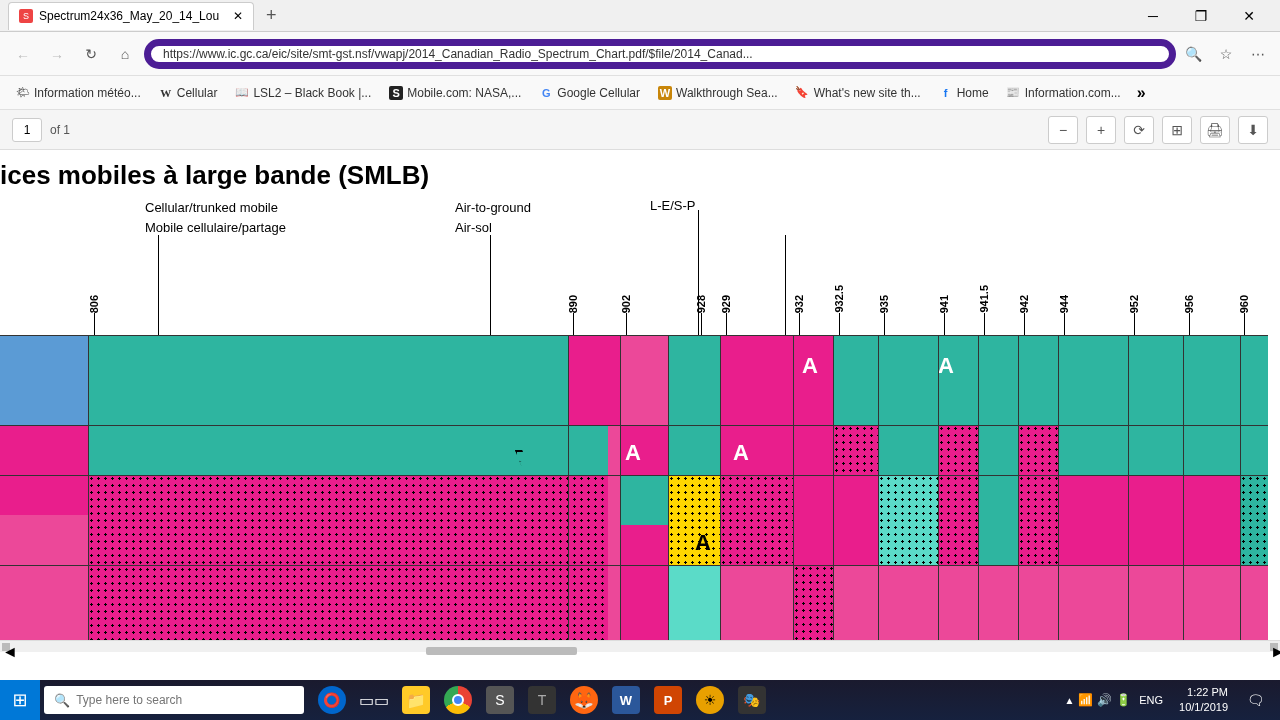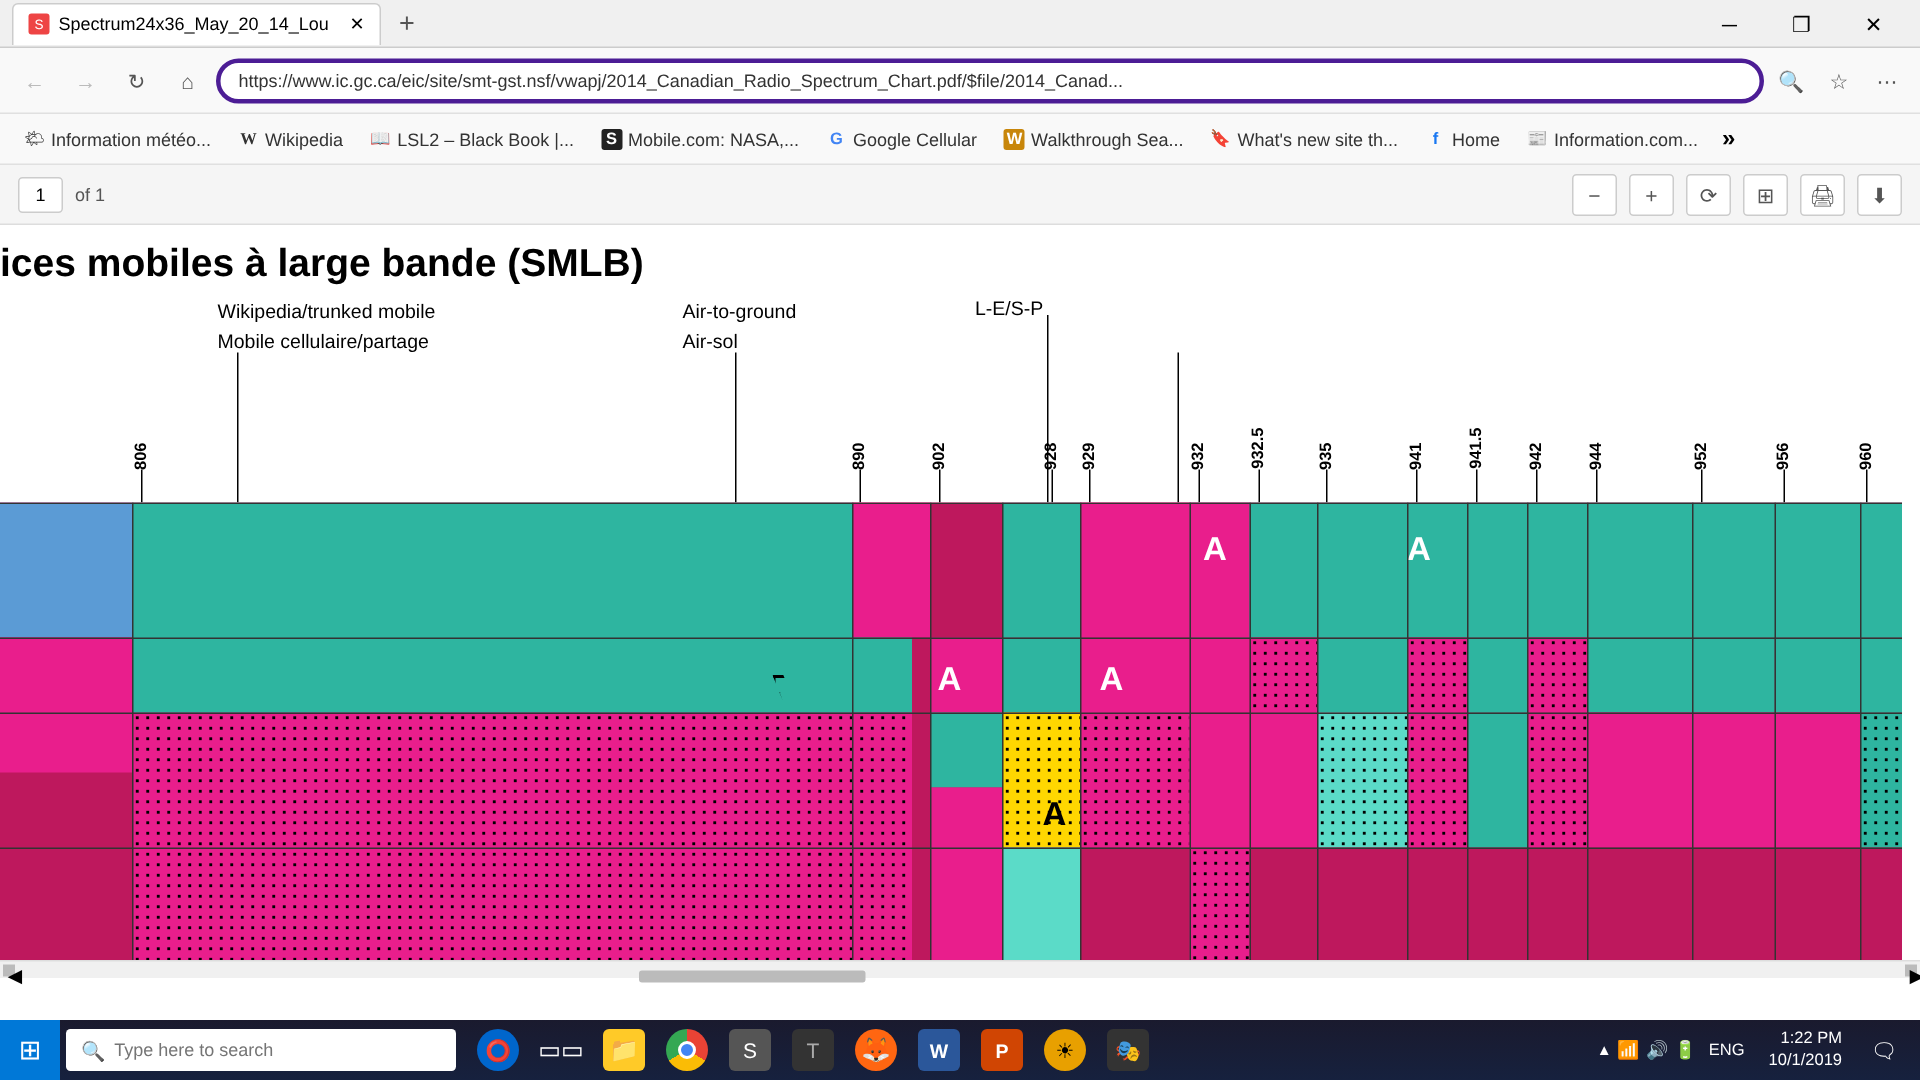--- a/index.html
+++ b/index.html
@@ -39,21 +39,21 @@
       gap: 4px;
       padding: 0 8px;
       border-bottom: 1px solid #e0e0e0;
     }
     .nav-btn {
       width: 30px; height: 30px; border: none; background: none; cursor: pointer;
       border-radius: 50%; font-size: 14px; color: #555; display: flex; align-items: center; justify-content: center;
     }
     .nav-btn.disabled { color: #bbb; cursor: default; }
     .address-input {
-      flex: 1; height: 30px; border: 3px solid #4c1d95; border-radius: 15px;
+      flex: 1; height: 30px; border: 7px solid #4c1d95; border-radius: 15px;
       padding: 0 12px; font-size: 12px; background: #fff; color: #333;
       outline: none;
     }
     .addressbar-icons { display: flex; gap: 4px; align-items: center; }
     .addr-icon {
       width: 28px; height: 28px; border: none; background: none; cursor: pointer;
       border-radius: 50%; font-size: 14px; display: flex; align-items: center; justify-content: center; color: #555;
     }
 
     
@@ -95,21 +95,21 @@
       cursor: pointer; border-radius: 3px; font-size: 14px;
       display: flex; align-items: center; justify-content: center; color: #555;
     }
 
     
     .content-area {
       position: relative;
       width: 1268px;
       height: calc(720px - 32px - 44px - 34px - 40px - 40px);
       overflow: hidden;
-      background: #be185d;
+      background: #ec4899;
     }
 
     
     .taskbar {
       position: fixed;
       bottom: 0;
       left: 0;
       width: 1280px;
       height: 40px;
       background: linear-gradient(to bottom, #1a1a2e, #16213e);
@@ -177,21 +177,21 @@
   </div>
 </div>
 
 <div class="bookmarks-bar">
   <div class="bookmark-item">
     <span class="bm-icon">🌤</span>
     <span>Information météo...</span>
   </div>
   <div class="bookmark-item">
     <span class="bm-icon" style="font-weight:bold;font-family:serif;">W</span>
-    <span>Wikipedia</span>
+    <span>Cellular</span>
   </div>
   <div class="bookmark-item">
     <span class="bm-icon">📖</span>
     <span>LSL2 – Black Book |...</span>
   </div>
   <div class="bookmark-item">
     <span class="bm-icon" style="background:#222;color:#fff;border-radius:2px;padding:1px 3px;font-weight:bold;">S</span>
     <span>Mobile.com: NASA,...</span>
   </div>
   <div class="bookmark-item">
@@ -228,21 +228,21 @@
   <button class="pdf-btn">🖨</button>
   <button class="pdf-btn">⬇</button>
 </div>
 
 <div class="content-area" style="height:490px; overflow:hidden;">
 
   <div style="position:relative; height:185px; background:#fff; overflow:hidden;">
     <span style="position:absolute; left:0; top:10px; font-size:26px; font-weight:bold; color:#000; font-family:Arial,sans-serif;">ices mobiles à large bande (SMLB)</span>
 
     <div style="position:absolute; left:145px; top:48px; font-size:13px; color:#000; line-height:1.5;">
-      <div>Wikipedia/trunked mobile</div>
+      <div>Cellular/trunked mobile</div>
       <div>Mobile cellulaire/partage</div>
     </div>
 
     <div style="position:absolute; left:455px; top:48px; font-size:13px; color:#000; line-height:1.5;">
       <div>Air-to-ground</div>
       <div>Air-sol</div>
     </div>
 
     <div style="position:absolute; left:650px; top:48px; font-size:13px; color:#000;">L-E/S-P</div>
 

